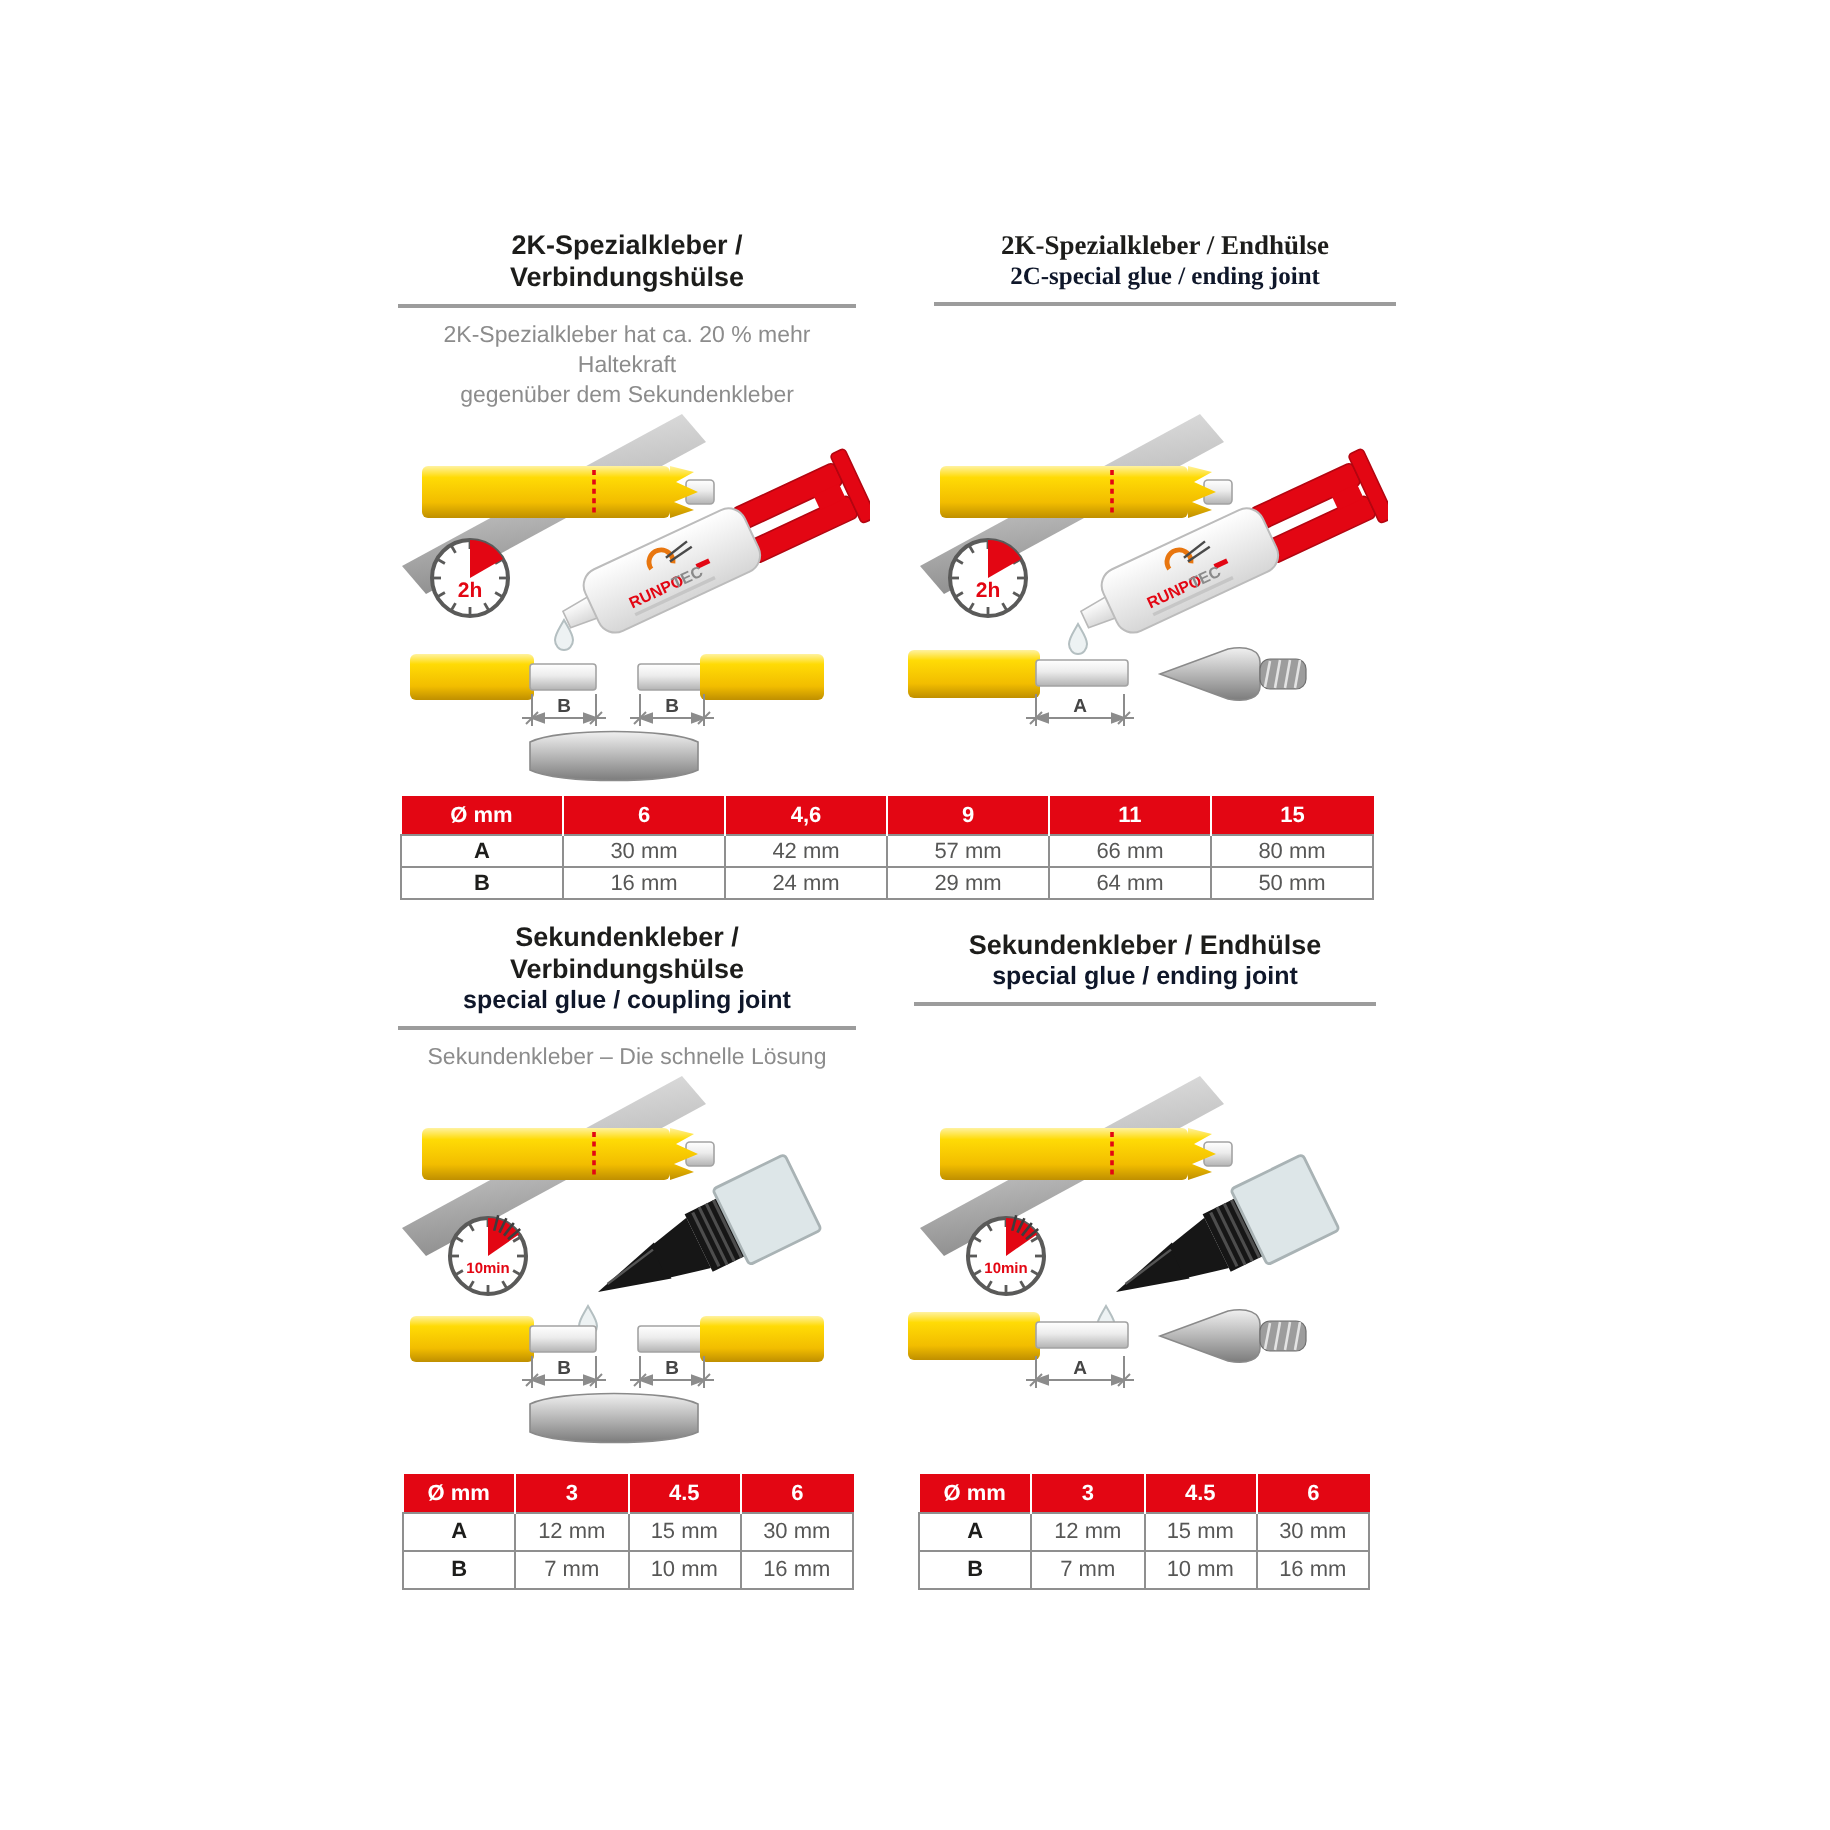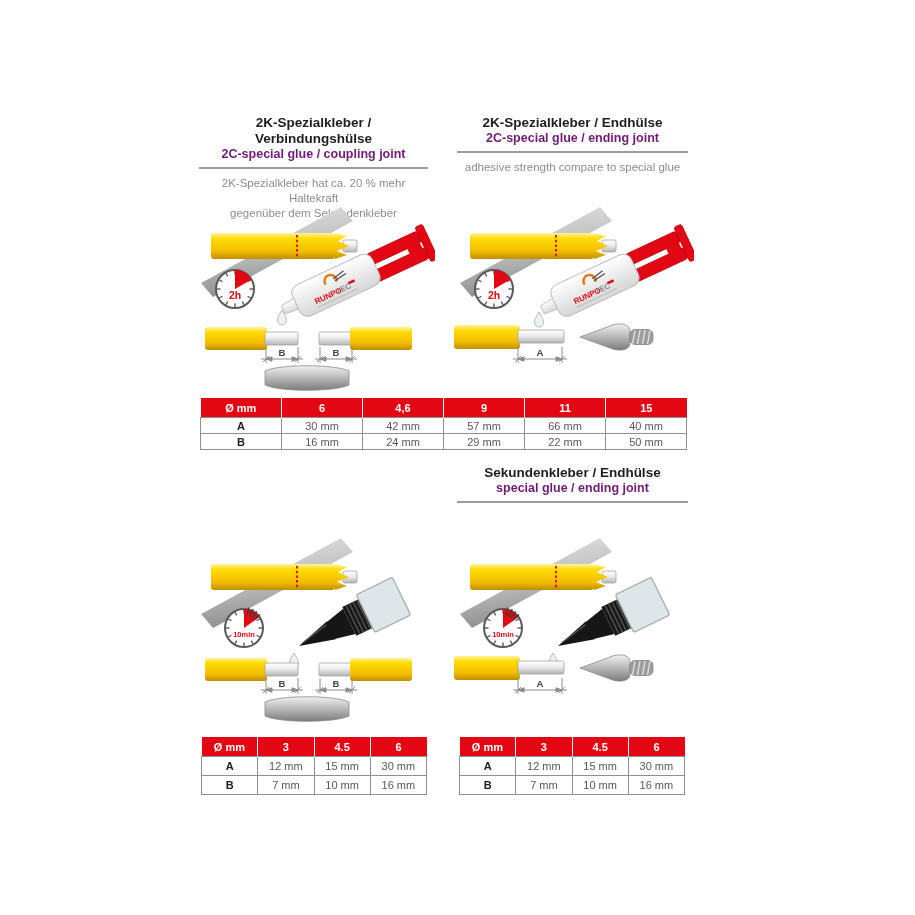--- a/index.html
+++ b/index.html
@@ -1,21 +1,21 @@
 <!DOCTYPE html>
 <html><head>
 <meta charset="utf-8">
 <style>
   html,body{margin:0;padding:0;background:#fff;}
   body{width:915px;height:915px;font-family:"Liberation Sans",sans-serif;}
   .canvas{position:relative;width:915px;height:915px;background:#fff;overflow:hidden;}
   .wrap{position:absolute;left:199px;top:115px;width:489px;height:800px;}
   .head{position:absolute;text-align:center;}
   .head .t1{font-size:13.5px;font-weight:bold;color:#1d1d1b;line-height:16px;}
-  .head .t2{font-size:12.5px;font-weight:bold;color:#701a75;line-height:15px;}
+  .head .t2{font-size:12.5px;font-weight:bold;color:#0f172a;line-height:15px;}
   .head .rule{border-top:2px solid #9c9c9c;margin-top:5px;}
   .head .note{margin-top:7px;font-size:11.5px;color:#8c8c8c;line-height:15px;}
   .illus{position:absolute;width:240px;height:200px;}
   table.dimtab{border-collapse:collapse;table-layout:fixed;position:absolute;font-size:11px;background:#fff;}
   table.dimtab th{background:#e30613;color:#fff;font-weight:bold;height:19px;padding:0;text-align:center;border-left:1.5px solid #fff;}
   table.dimtab th:first-child{border-left:none;margin-top:36px;}
   table.dimtab td{border:1px solid #8f8f8f;text-align:center;color:#575756;padding:0;}
   table.big td{height:15px;}
   table.small td{height:18px;}
   table.dimtab td.lbl{font-weight:bold;color:#1d1d1b;}
@@ -163,34 +163,32 @@
         <rect x="74" y="-21" width="40" height="42" rx="2" fill="#dde6e8" stroke="#a9b3b5" stroke-width="1.4"></rect>
         <line x1="6" y1="-1.5" x2="34" y2="-7" stroke="#555555" stroke-width="1.2"></line>
       </g>
     </defs>
   </svg>
 
   <div class="wrap">
 
     <div class="head" style="left:0;top:0;width:229px;">
       <div class="t1">2K-Spezialkleber / Verbindungshülse</div>
-      <div class="t2">2C-special glue / coupling joint</div>
       <div class="rule"></div>
       <div class="note">
         <div>2K-Spezialkleber hat ca. 20 % mehr Haltekraft</div>
         <div>gegenüber dem Sekundenkleber</div>
       </div>
     </div>
 
-    <div class="head" style="left:258px;top:0;width:231px;">
+    <div class="head" style="left:268px;top:0;width:231px;font-family:Liberation Serif, serif;">
       <div class="t1">2K-Spezialkleber / Endhülse</div>
       <div class="t2">2C-special glue / ending joint</div>
       <div class="rule"></div>
       <div class="note">
-        <div>adhesive strength compare to special glue</div>
       </div>
     </div>
 
     <svg class="illus" style="left:-4px;top:82px;" viewBox="0 0 240 200">
       <use href="#sym-cut"></use>
       <g transform="translate(40,92)">
         <use href="#sym-clock"></use>
         <path d="M0,0 L0,-19 A19,19 0 0 1 16.5,-9.5 Z" fill="#e30613"></path>
         <text class="clocklab" y="9.5">2h</text>
       </g>
@@ -244,33 +242,41 @@
           <th>15</th>
         </tr>
       </thead>
       <tbody>
         <tr>
           <td class="lbl">A</td>
           <td>30 mm</td>
           <td>42 mm</td>
           <td>57 mm</td>
           <td>66 mm</td>
-          <td>40 mm</td>
+          <td>80 mm</td>
         </tr>
         <tr>
           <td class="lbl">B</td>
           <td>16 mm</td>
           <td>24 mm</td>
           <td>29 mm</td>
-          <td>22 mm</td>
+          <td>64 mm</td>
           <td>50 mm</td>
         </tr>
       </tbody>
     </table>
 
+    <div class="head" style="left:0;top:346px;width:229px;">
+      <div class="t1">Sekundenkleber / Verbindungshülse</div>
+      <div class="t2">special glue / coupling joint</div>
+      <div class="rule"></div>
+      <div class="note">
+        <div>Sekundenkleber – Die schnelle Lösung</div>
+      </div>
+    </div>
 
     <div class="head" style="left:258px;top:350px;width:231px;">
       <div class="t1">Sekundenkleber / Endhülse</div>
       <div class="t2">special glue / ending joint</div>
       <div class="rule"></div>
     </div>
 
     <svg class="illus" style="left:-4px;top:413px;" viewBox="0 0 240 200">
       <use href="#sym-cut"></use>
       <g transform="translate(49,100)">

